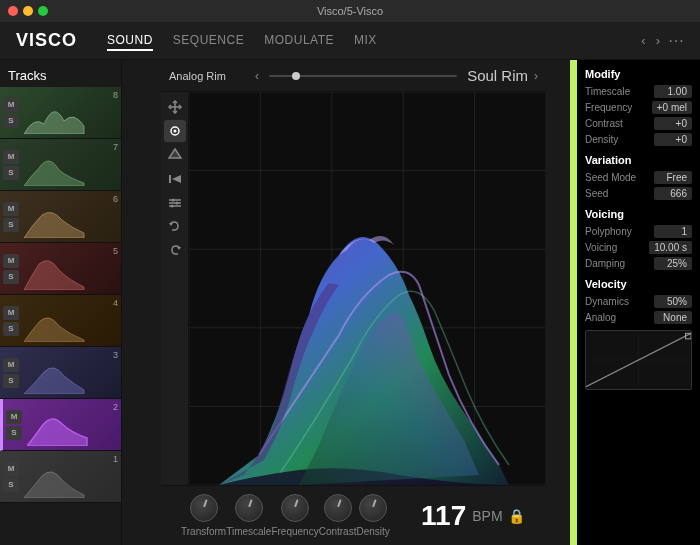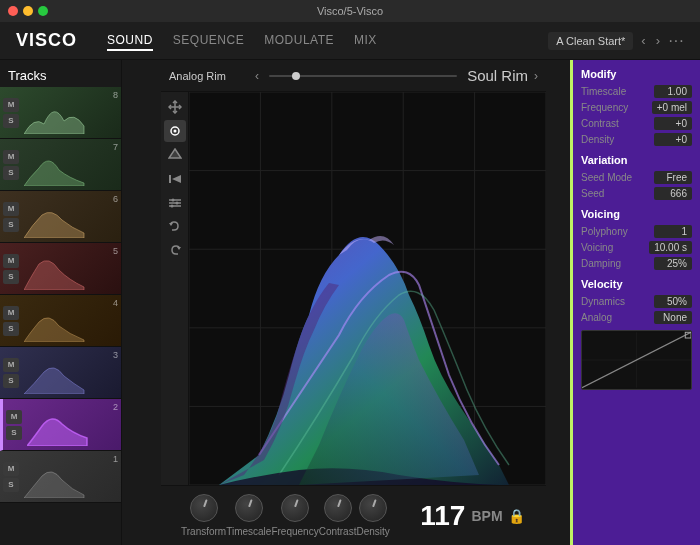--- a/index.html
+++ b/index.html
@@ -344,32 +344,32 @@
       margin-left: auto;
     }
     .bpm-value {
       font-size: 28px;
       font-weight: 700;
       color: #fff;
     }
     .bpm-label {
       font-size: 14px;
       color: #888;
-      font-weight: 700;
+      font-weight: 400;
     }
     .bpm-lock {
       font-size: 14px;
       color: #888;
     }
 
     
     .right-panel {
       width: 130px;
-      background: #4c1d95;
-      border-left: 3px solid #bef264;
+      background: #000000;
+      border-left: 7px solid #bef264;
       padding: 8px;
       overflow-y: auto;
     }
     .section-title {
       font-size: 11px;
       font-weight: 700;
       color: #fff;
       margin-bottom: 5px;
       margin-top: 8px;
     }
@@ -435,21 +435,20 @@
 
   <div class="topnav">
     <div class="logo">VISCO</div>
     <div class="nav-tabs">
       <div class="nav-tab active">SOUND</div>
       <div class="nav-tab">SEQUENCE</div>
       <div class="nav-tab">MODULATE</div>
       <div class="nav-tab">MIX</div>
     </div>
     <div class="nav-right">
-      <span class="preset-name">A Clean Start*</span>
       <span class="nav-arrow">‹</span>
       <span class="nav-arrow">›</span>
       <span class="nav-dots">···</span>
     </div>
   </div>
 
   <div class="content">
 
     <div class="tracks-panel">
       <div class="tracks-header">Tracks</div>

